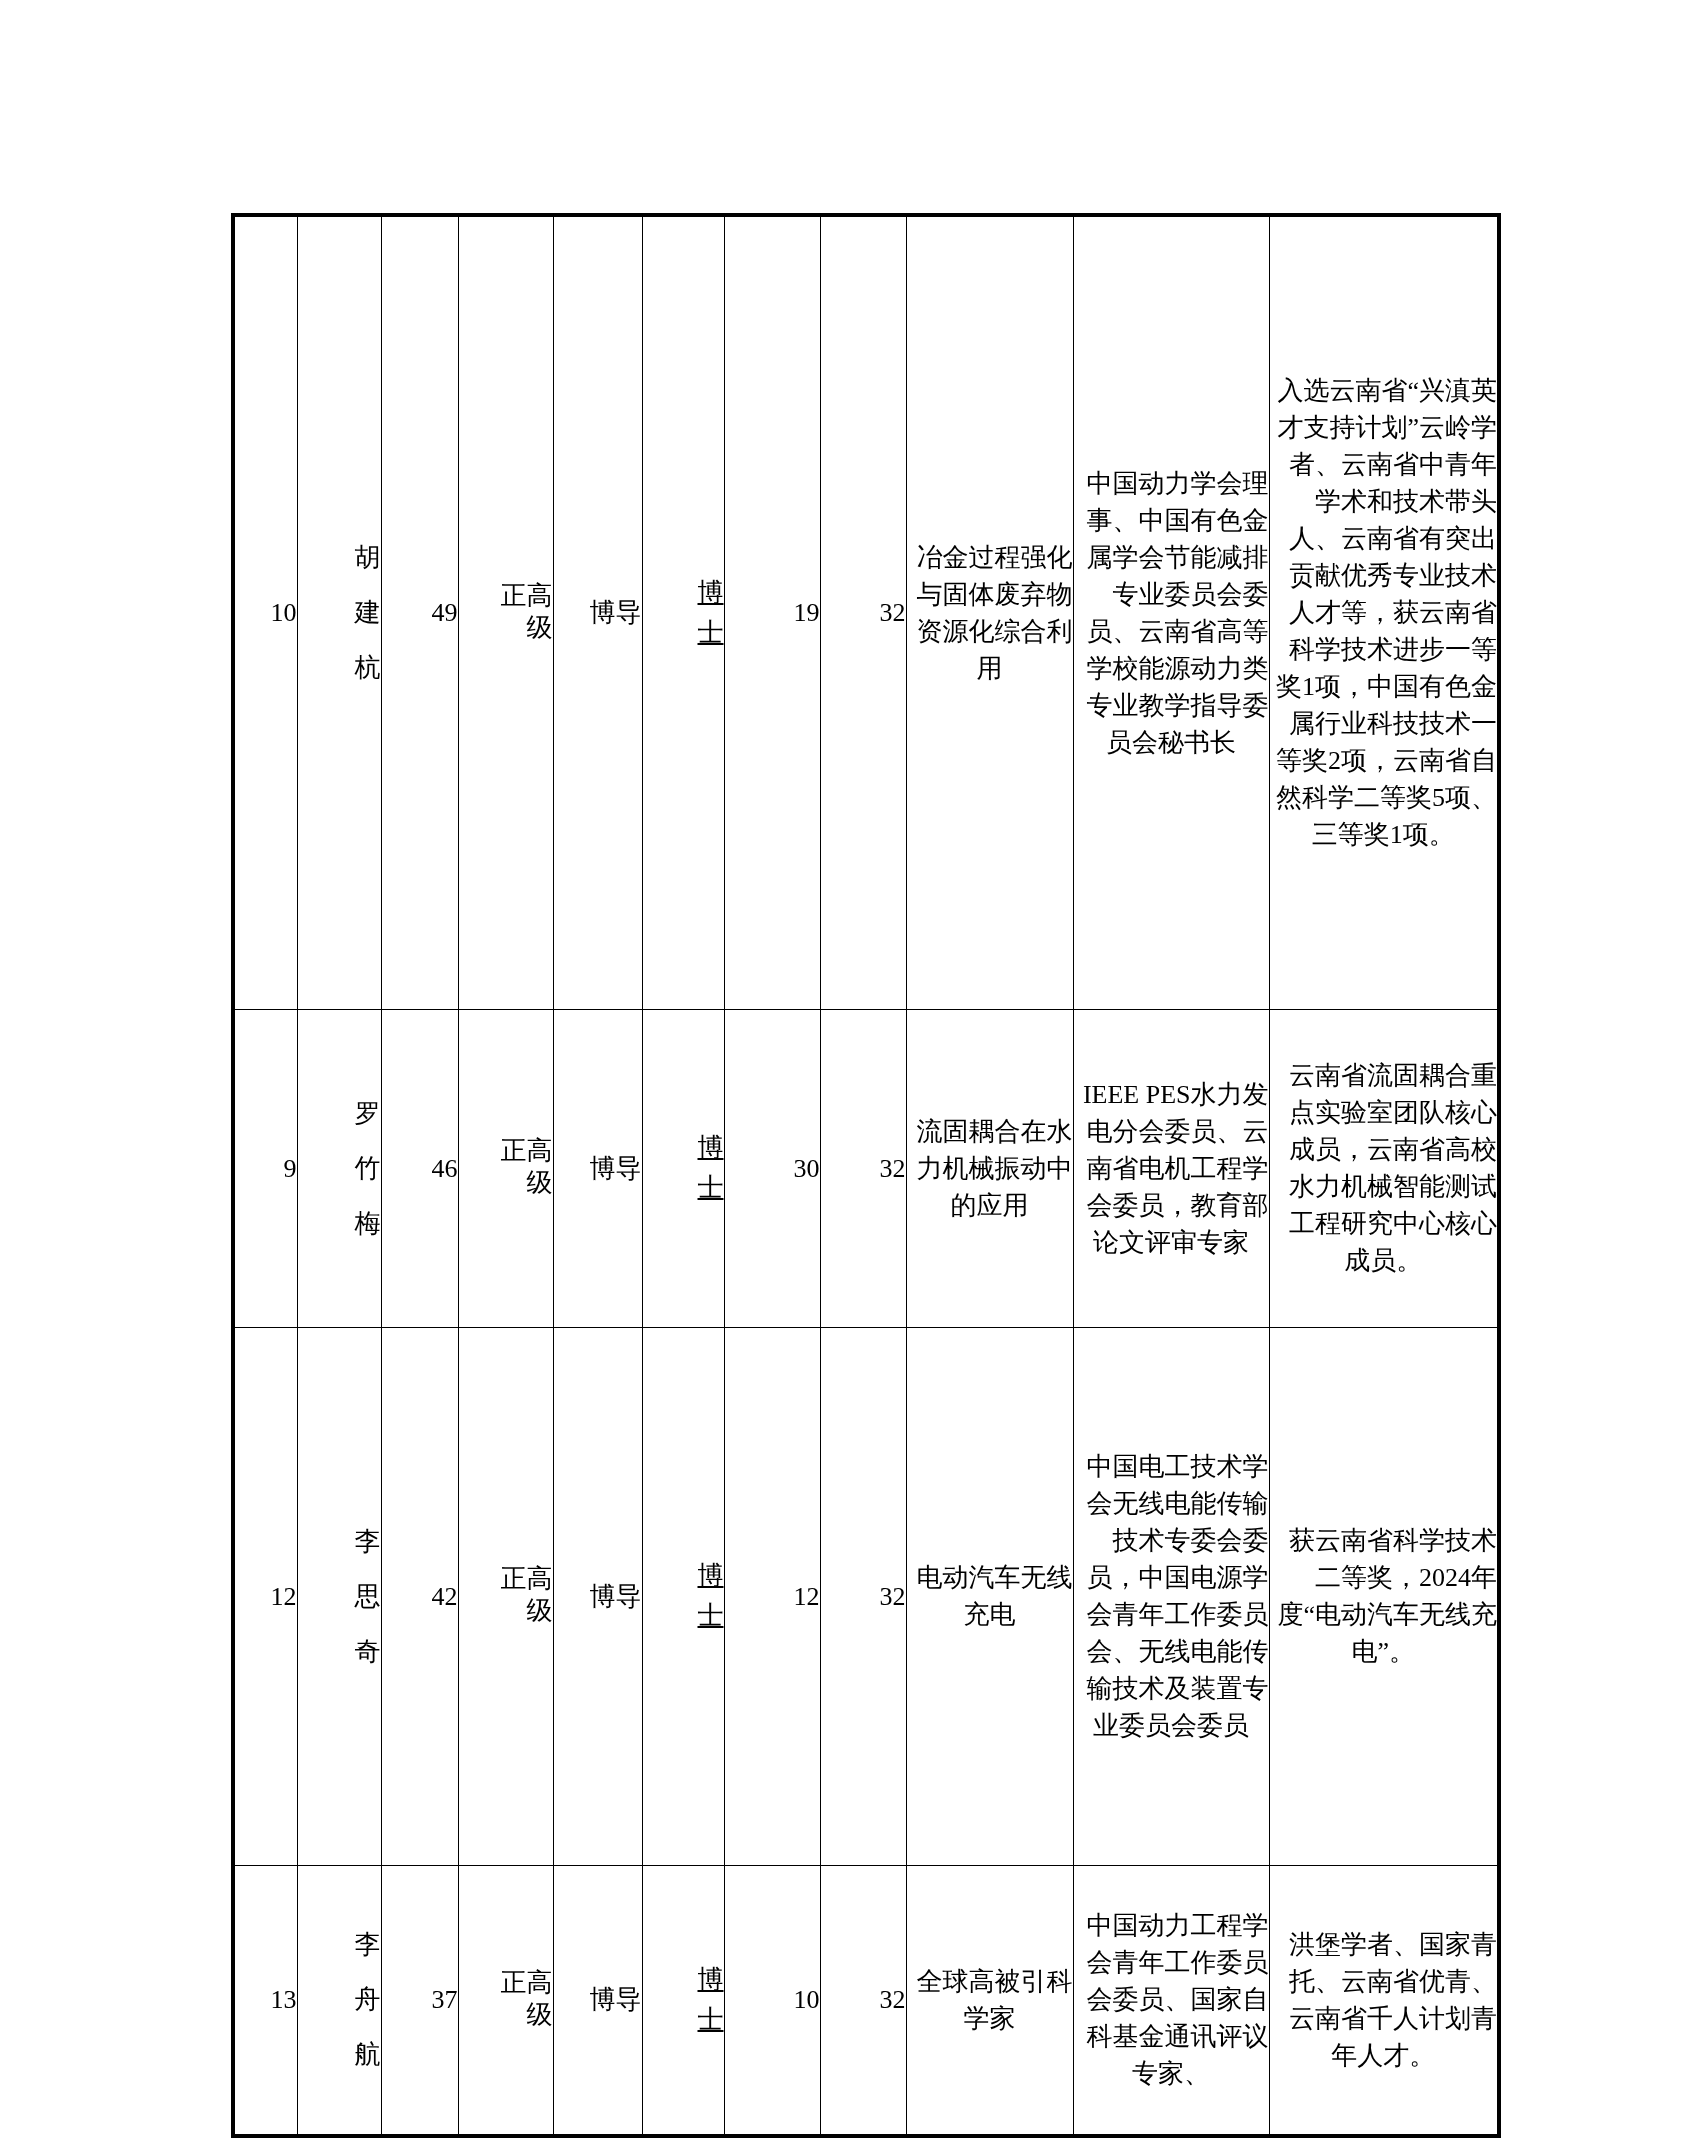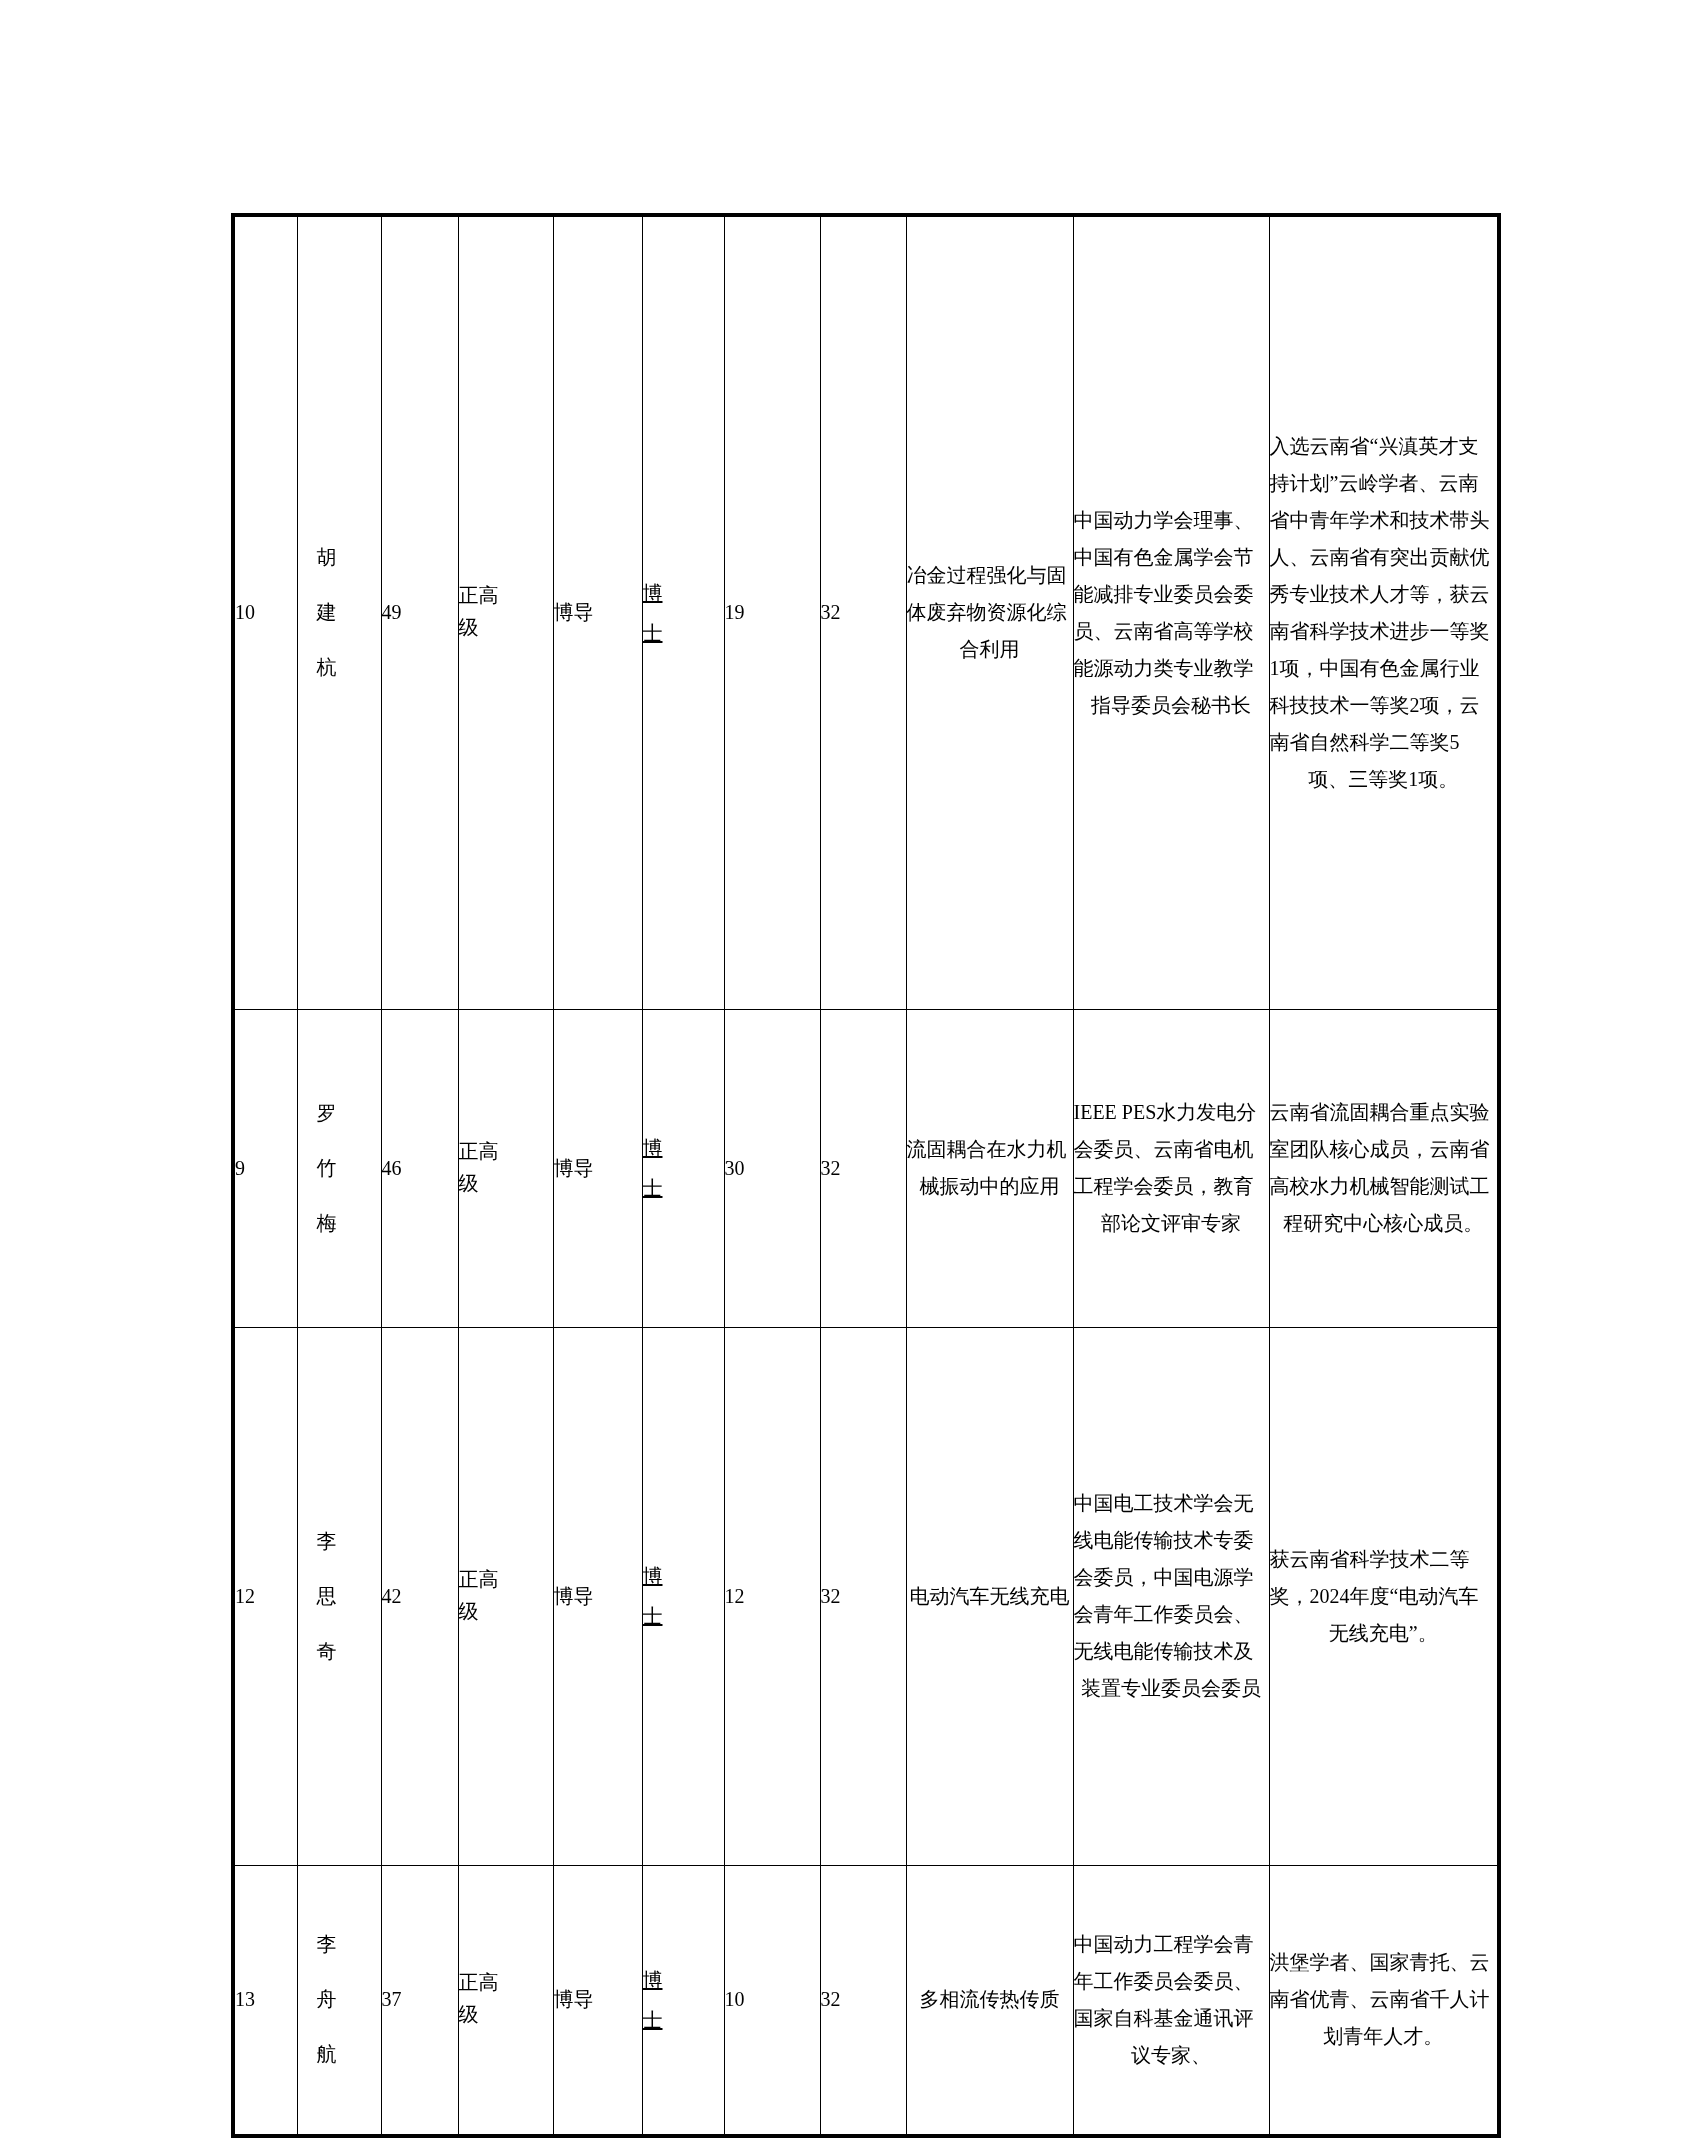--- a/index.html
+++ b/index.html
@@ -14,22 +14,22 @@
   .tbl-wrap{position:absolute;left:231px;top:213px;}
   table.roster{
     border-collapse:collapse;
     table-layout:fixed;
     width:1265px;
     border:4.3px solid #000;
   }
   table.roster td{
     border:1.7px solid #000;
     vertical-align:middle;
-    text-align:left;
-    font-size:20px;
+    text-align:right;
+    font-size:26px;
     line-height:37px;
     padding:0;
     overflow:hidden;
   }
   
   col.c1{width:64px;}  col.c2{width:84px;}  col.c3{width:77px;}
   col.c4{width:95px;}  col.c5{width:89px;}  col.c6{width:82px;}
   col.c7{width:96px;}  col.c8{width:86px;}  col.c9{width:167px;}
   col.c10{width:196px;} col.c11{width:230px;}
   
@@ -115,21 +115,21 @@
 
       <tr class="r4">
         <td>13</td>
         <td class="name"><span>李舟航</span></td>
         <td>37</td>
         <td class="title"><span>正高级</span></td>
         <td>博导</td>
         <td class="deg"><span>博士</span></td>
         <td>10</td>
         <td>32</td>
-        <td class="longtext res">多相流传热传质</td>
+        <td class="longtext res">全球高被引科学家</td>
         <td class="longtext pos">中国动力工程学会青年工作委员会委员、国家自科基金通讯评议专家、</td>
         <td class="longtext hon">洪堡学者、国家青托、云南省优青、云南省千人计划青年人才。</td>
       </tr>
 
     </tbody>
       </table>
   </div>
 
 </div>
 

